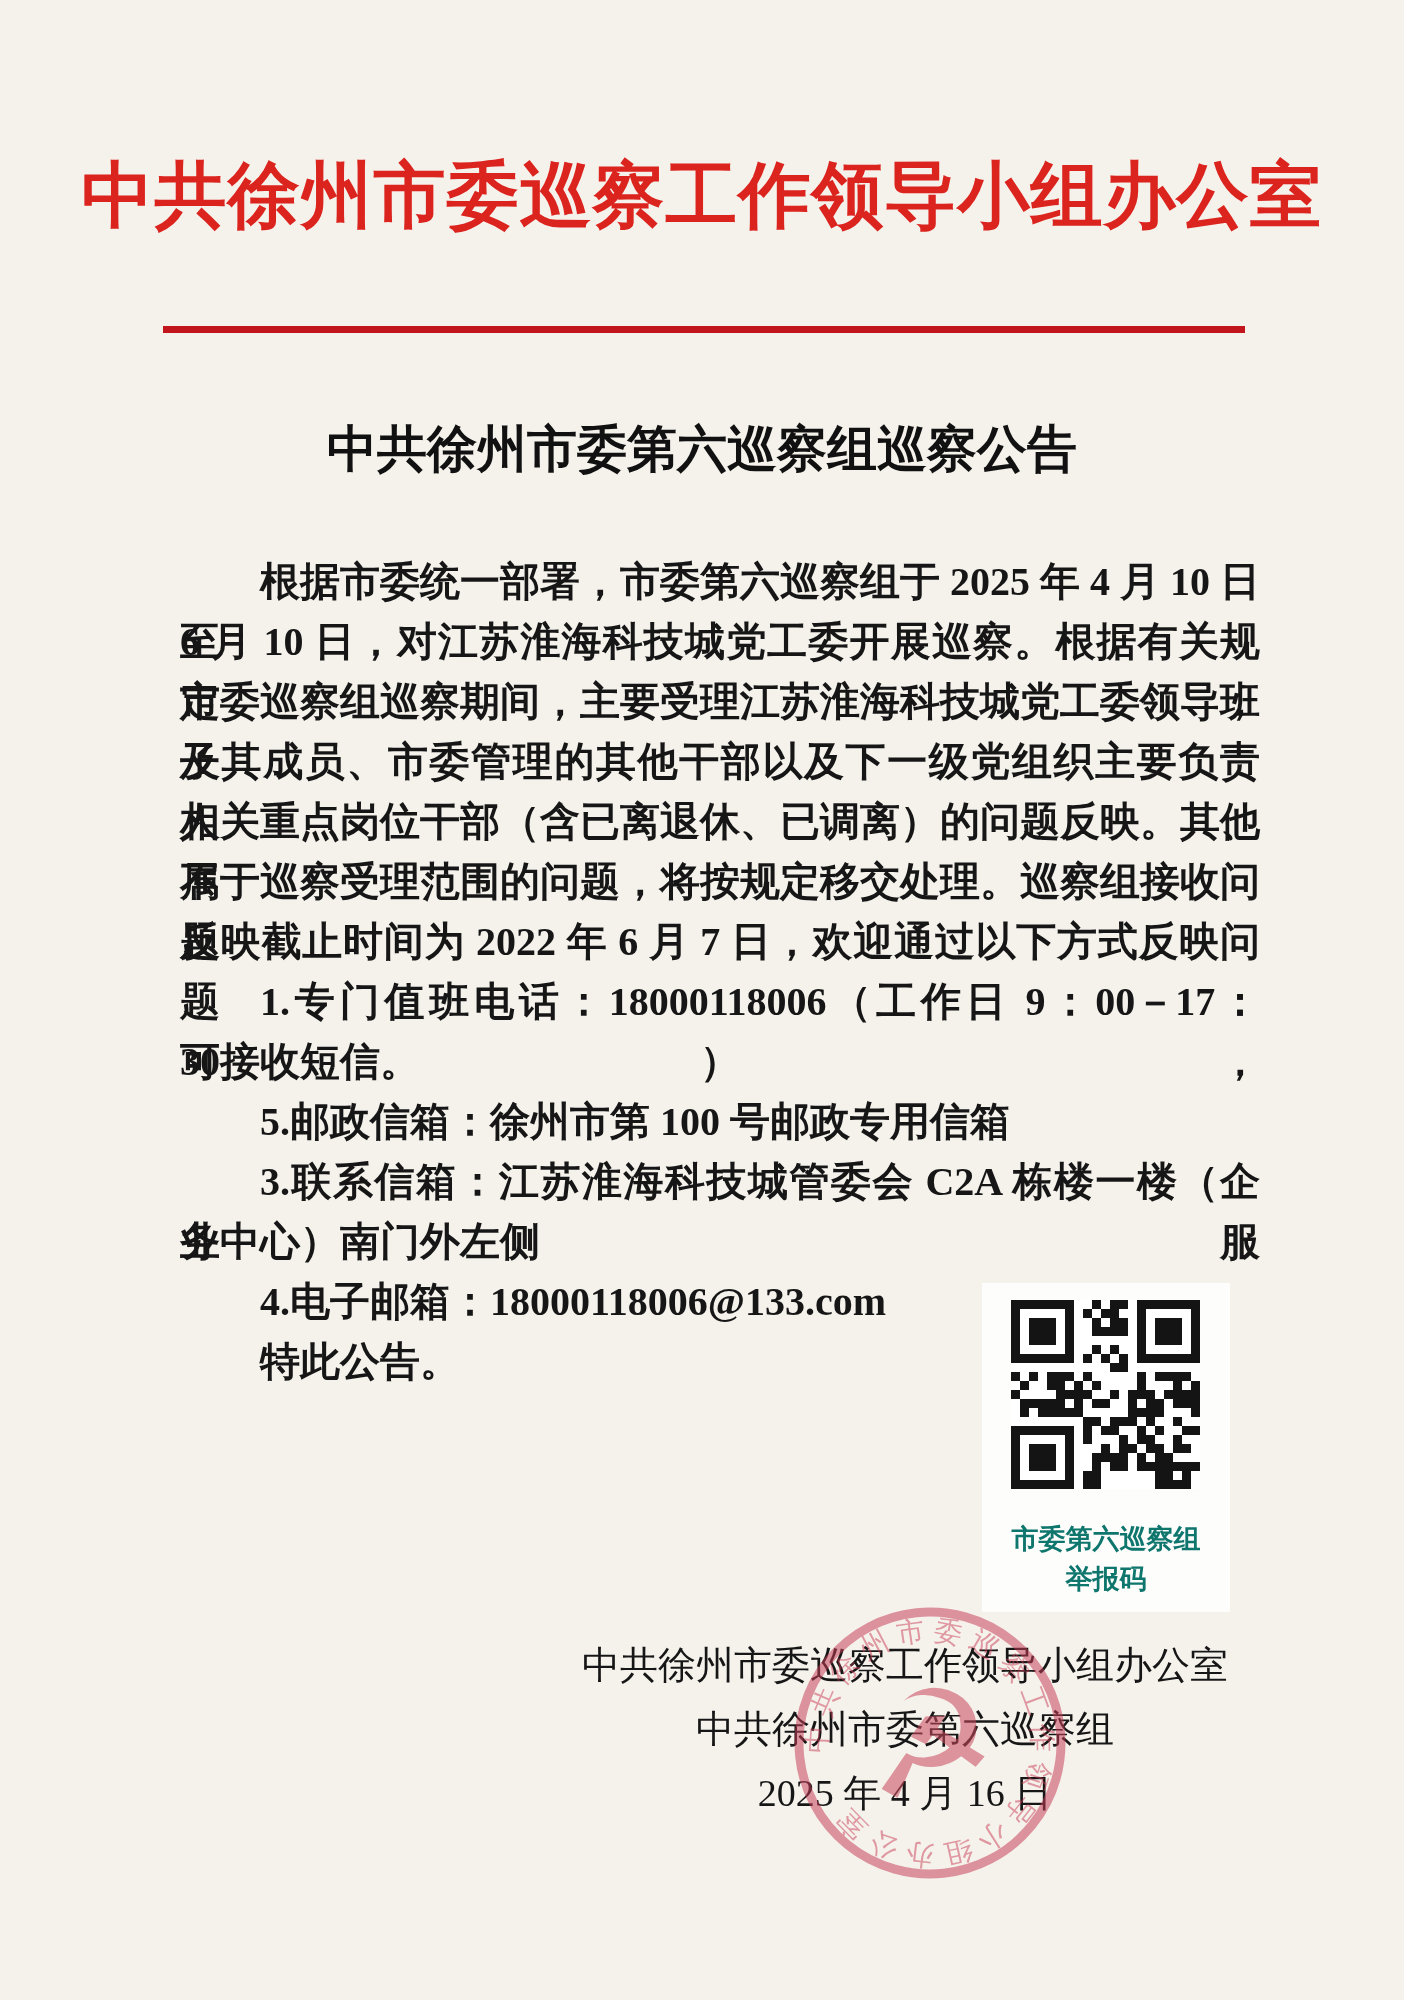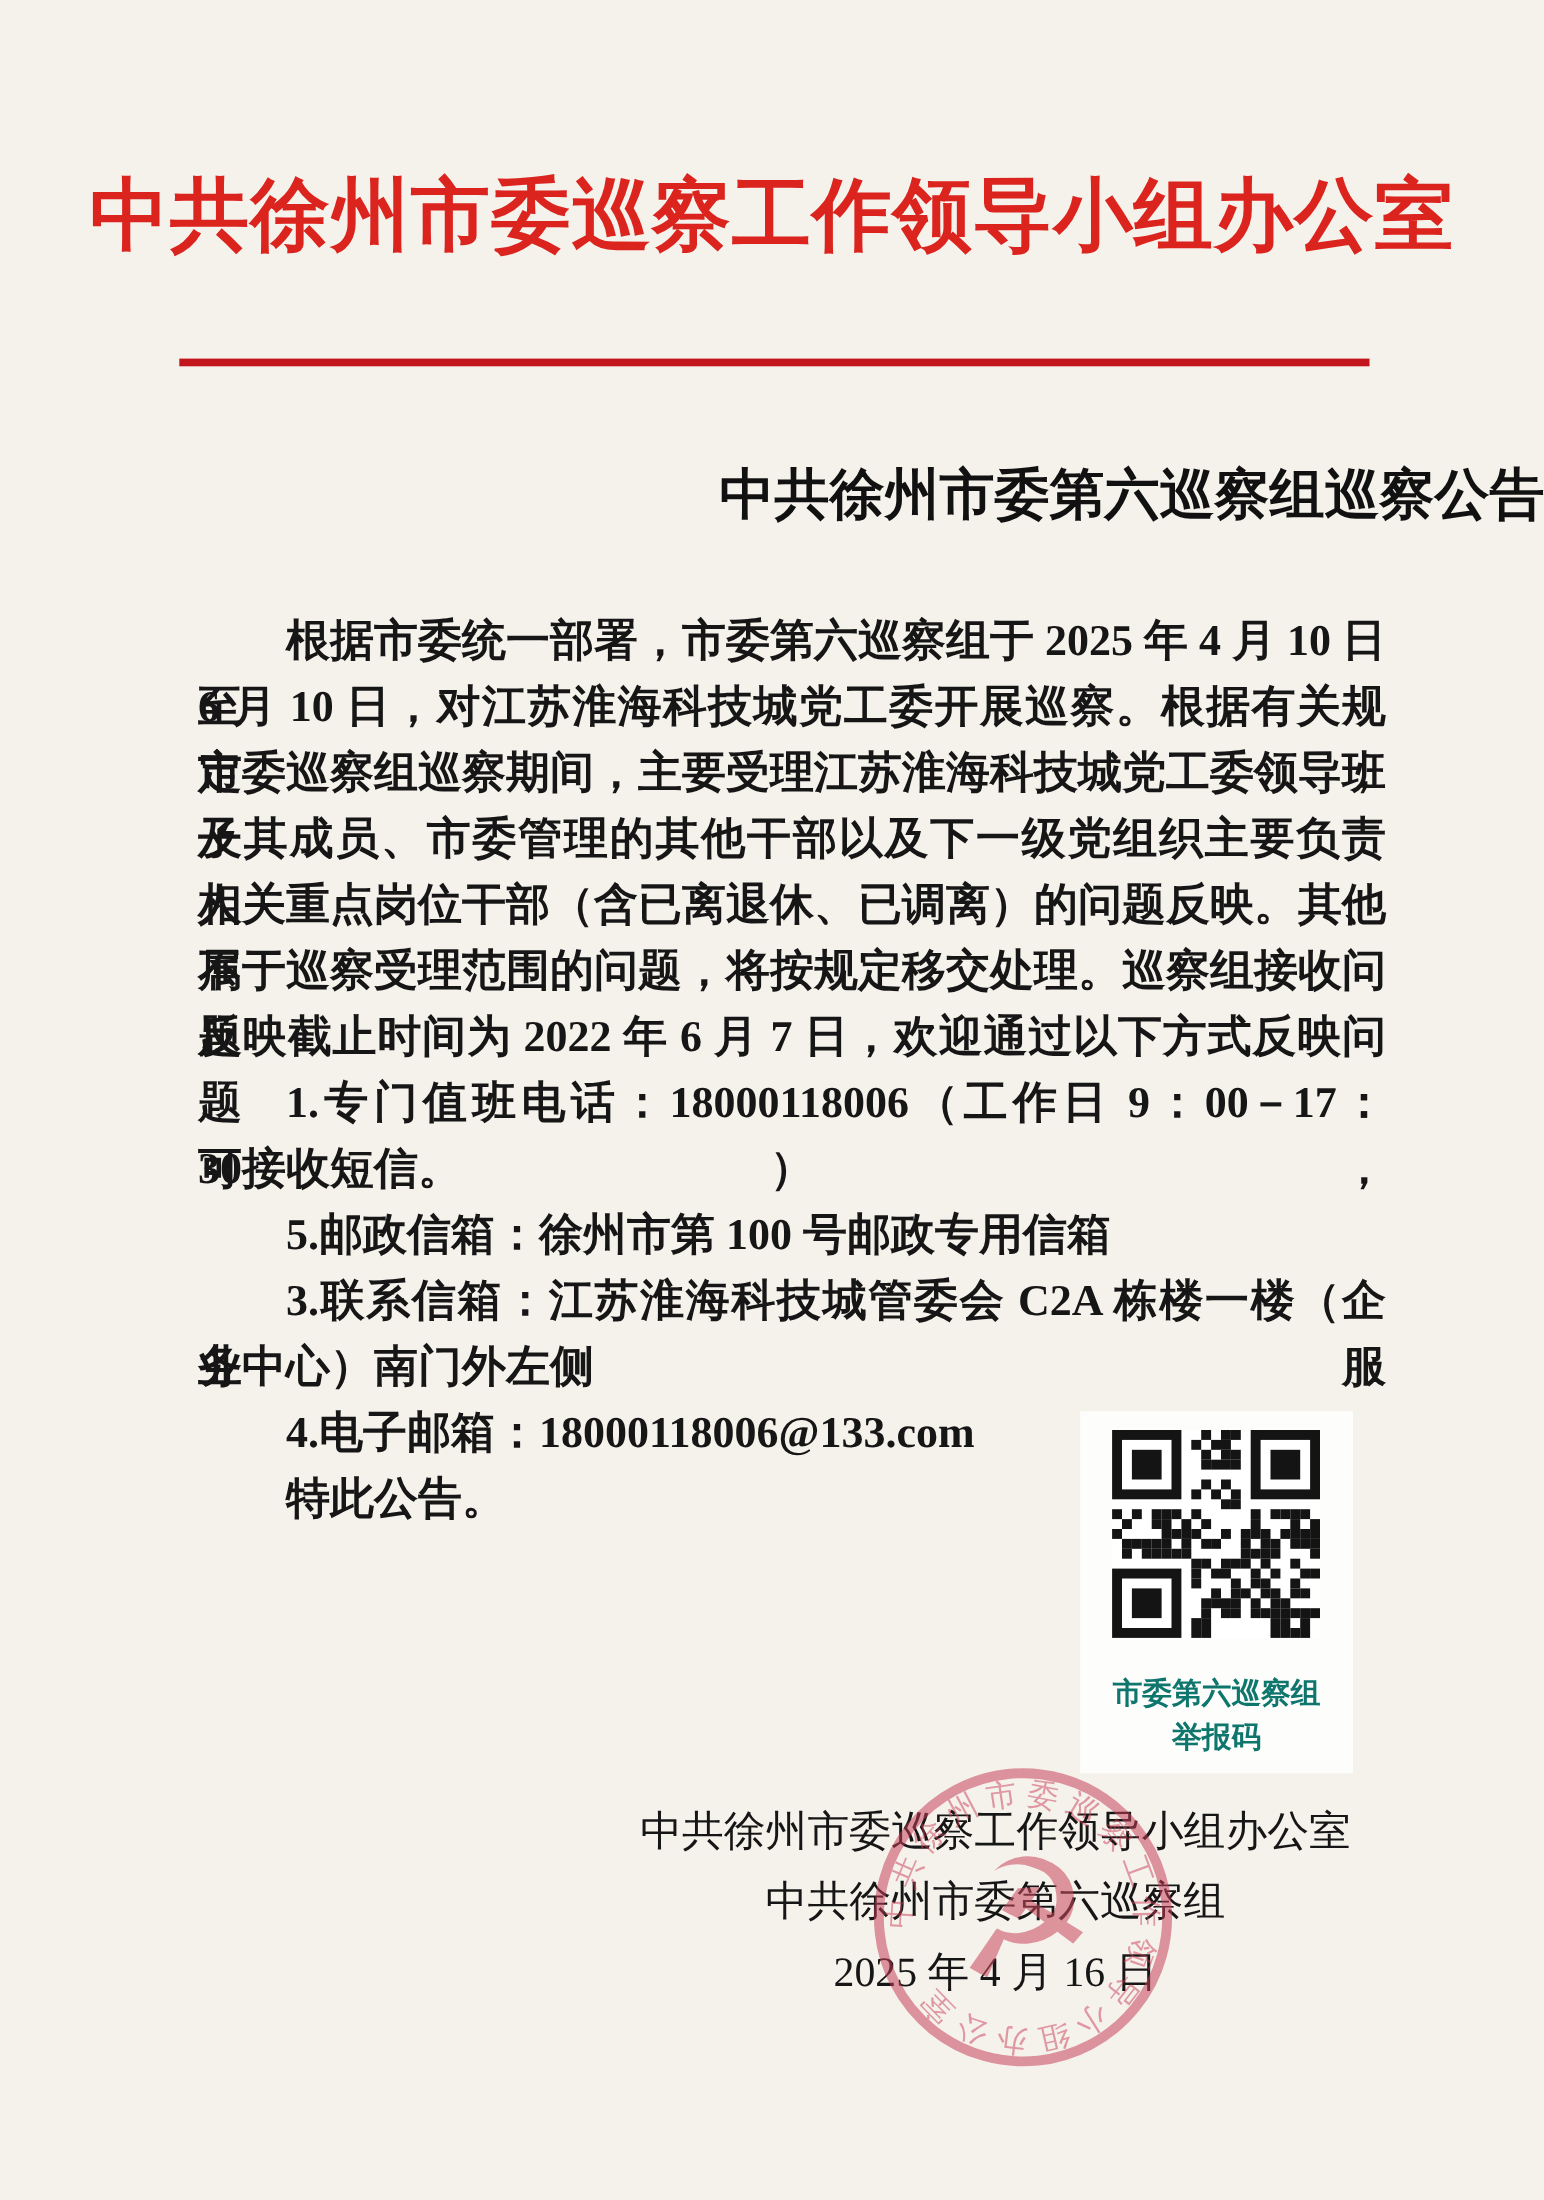--- a/index.html
+++ b/index.html
@@ -21,21 +21,21 @@
     color:#dc241f;
     white-space:nowrap;
   }
   .red-rule{
     position:absolute;left:163px;top:326px;
     width:1082px;height:7px;
     background:#c3161c;
   }
   .doc-title{
     position:absolute;left:0;top:416px;width:100%;
-    text-align:right;
+    text-align:center;
     font-size:50px;font-weight:bold;
     color:#111;
     white-space:nowrap;
   }
   .body-text{
     position:absolute;left:180px;top:552px;width:1080px;font-weight:bold;
   }
   .body-line{
     height:60px;line-height:60px;
     font-size:40px;

